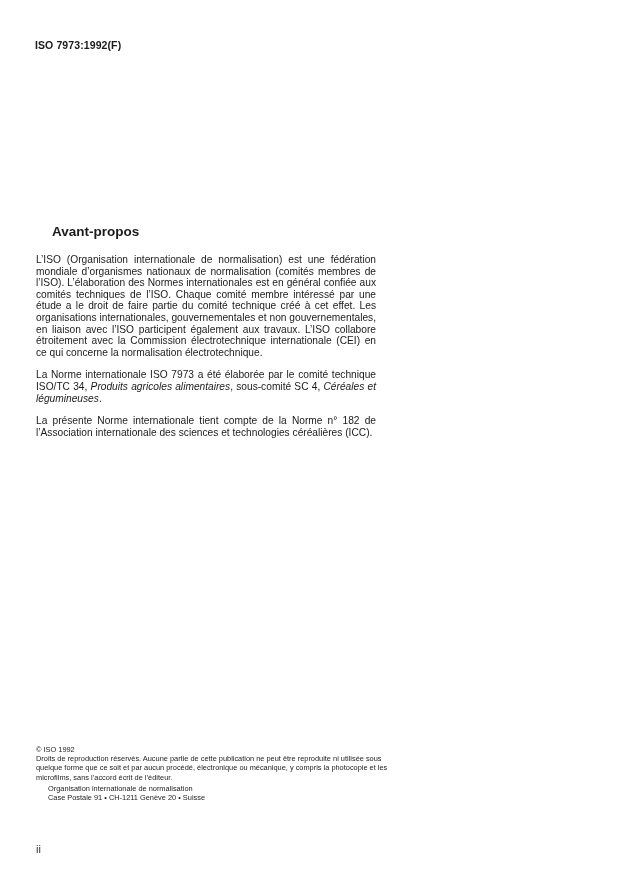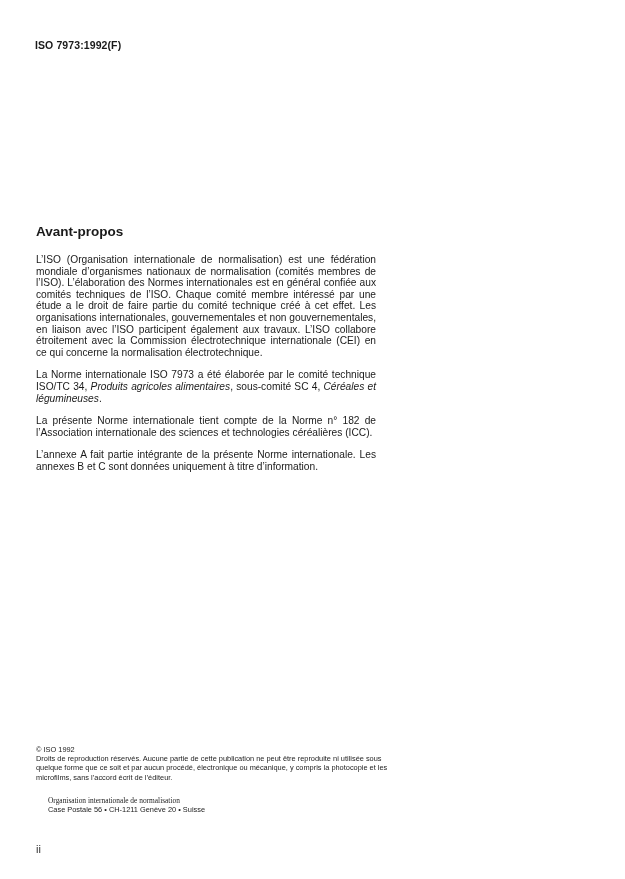--- a/index.html
+++ b/index.html
@@ -1,46 +1,45 @@
 <!DOCTYPE html>
 <html><head>
   <meta charset="utf-8">
   <style>
     html, body { margin: 0; padding: 0; background: #ffffff; }
     body { width: 625px; height: 879px; position: relative; overflow: hidden; color: #1a1a1a; font-family: "Liberation Sans", sans-serif; }
     .page { position: absolute; left: 0; top: 0; width: 586px; height: 879px; }
     .header-id { position: absolute; left: 35px; top: 39px; font-size: 10.5px; font-weight: bold; letter-spacing: 0.1px; }
-    .section-title { position: absolute; left: 36px; top: 224px; font-size: 13.5px; font-weight: bold; }
+    .section-title { position: absolute; left: 52px; top: 224px; font-size: 13.5px; font-weight: bold; }
     .body { position: absolute; left: 36px; top: 254px; width: 356px; font-size: 10.2px; line-height: 11.6px; text-align: justify; }
     .body p { margin: 0 16px 11px 0; }
     .body em { font-style: italic; }
     .copyright { position: absolute; left: 36px; top: 745px; width: 356px; font-size: 7.4px; line-height: 9.2px; color: #222; }
     .copyright .c-line { margin: 0; }
     .copyright .indent { padding-left: 12px; }
-    .copyright .gap { margin-top: 14px; font-family: Liberation Serif, serif; }
+    .copyright .gap { margin-top: 2px; }
     .folio { position: absolute; left: 36px; top: 843px; font-size: 11px; color: #333; }
   </style>
 </head>
 <body>
 
 <div class="page">
   <div class="header-id">ISO 7973:1992(F)</div>
 
   <div class="section-title">Avant-propos</div>
 
   <div class="body">
     <p>L’ISO (Organisation internationale de normalisation) est une fédération mondiale d’organismes nationaux de normalisation (comités membres de l’ISO). L’élaboration des Normes internationales est en général confiée aux comités techniques de l’ISO. Chaque comité membre intéressé par une étude a le droit de faire partie du comité technique créé à cet effet. Les organisations internationales, gouvernementales et non gouvernementales, en liaison avec l’ISO participent également aux travaux. L’ISO collabore étroitement avec la Commission électrotechnique internationale (CEI) en ce qui concerne la normalisation électrotechnique.</p>
     <p>
       <span>La Norme internationale ISO 7973 a été élaborée par le comité technique ISO/TC 34, </span><em>Produits agricoles alimentaires</em><span>, sous-comité SC 4, </span><em>Céréales et légumineuses</em><span>.</span>
     </p>
     <p>La présente Norme internationale tient compte de la Norme n° 182 de l’Association internationale des sciences et technologies céréalières (ICC).</p>
-    <p>L’annexe A fait partie intégrante de la présente Norme internationale. Les annexes B et C sont données uniquement à titre d’information.</p>
   </div>
 
   <div class="copyright">
     <div class="c-line">© ISO 1992</div>
     <div class="c-line">Droits de reproduction réservés. Aucune partie de cette publication ne peut être reproduite ni utilisée sous quelque forme que ce soit et par aucun procédé, électronique ou mécanique, y compris la photocopie et les microfilms, sans l’accord écrit de l’éditeur.</div>
     <div class="c-line indent gap">Organisation internationale de normalisation</div>
-    <div class="c-line indent">Case Postale 56 • CH-1211 Genève 20 • Suisse</div>
+    <div class="c-line indent">Case Postale 91 • CH-1211 Genève 20 • Suisse</div>
   </div>
 
   <div class="folio">ii</div>
 </div>
 
 </body></html>

